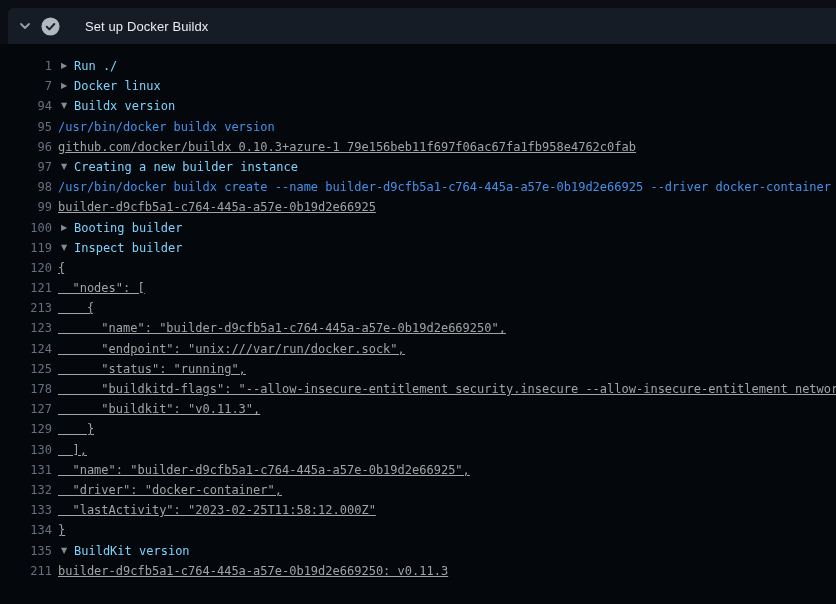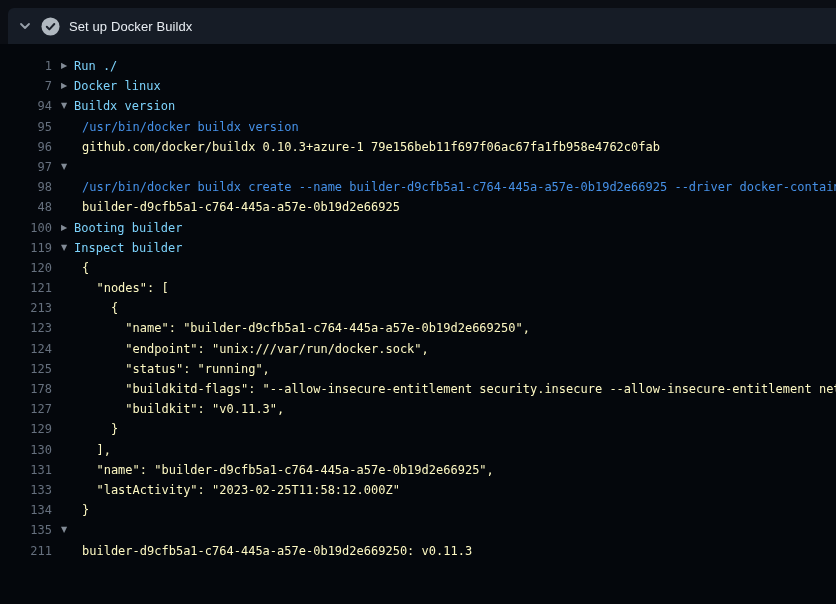--- a/index.html
+++ b/index.html
@@ -16,21 +16,21 @@
     height: 36px;
     background: #161c26;
     border-radius: 6px 0 0 0;
     display: flex;
     align-items: center;
     cursor: pointer;
   }
   .chev { margin-left: 10px; width: 14px; height: 14px; display: flex; align-items: center; justify-content: center; }
   .status { margin-left: 8px; width: 20px; height: 20px; display: flex; align-items: center; justify-content: center; }
   .step-title {
-    margin-left: 9px;
+    margin-left: 25px;
     font-size: 13px;
     font-weight: 500;
     color: #e8edf2;
     letter-spacing: 0.1px;
   }
 
   
   .log {
     background: #04070c;
     height: 560px;
@@ -56,24 +56,24 @@
   }
   .arrow {
     flex: 0 0 13px;
     margin-left: 9px;
     font-family: "DejaVu Sans", sans-serif;
     font-size: 8px;
     color: #828b96;
     line-height: 20.2px;
     cursor: pointer;
   }
-  .row.plain .text { margin-left: 30px; }
+  .row.plain .text { margin-left: 6px; }
   .t-group { color: #7dd3fc; }
   .t-cmd   { color: #4691e8; }
-  .t-out   { color: #fef9c3; }
+  .t-out   { color: #a3a3a3; text-decoration: underline; }
 </style>
 </head>
 <body>
 
 <div class="page">
 
   <div class="step-header">
     <span class="chev">
       <svg width="14" height="14" viewBox="0 0 14 14">
         <path d="M3 5 L7 9 L11 5" fill="none" stroke="#99a1ab" stroke-width="1.8" stroke-linecap="round" stroke-linejoin="round"></path>
@@ -110,28 +110,29 @@
     <span class="text t-cmd">/usr/bin/docker buildx version</span>
   </div>
       <div class="row plain">
     <span class="num">96</span>
     
     <span class="text t-out">github.com/docker/buildx 0.10.3+azure-1 79e156beb11f697f06ac67fa1fb958e4762c0fab</span>
   </div>
       <div class="row group">
     <span class="num">97</span>
     <span class="arrow">▼</span>
+    <span class="text t-group">Creating a new builder instance</span>
   </div>
       <div class="row plain">
     <span class="num">98</span>
     
     <span class="text t-cmd">/usr/bin/docker buildx create --name builder-d9cfb5a1-c764-445a-a57e-0b19d2e66925 --driver docker-container</span>
   </div>
       <div class="row plain">
-    <span class="num">48</span>
+    <span class="num">99</span>
     
     <span class="text t-out">builder-d9cfb5a1-c764-445a-a57e-0b19d2e66925</span>
   </div>
       <div class="row group">
     <span class="num">100</span>
     <span class="arrow">▶</span>
     <span class="text t-group">Booting builder</span>
   </div>
       <div class="row group">
     <span class="num">119</span>
@@ -187,32 +188,38 @@
     <span class="num">130</span>
     
     <span class="text t-out">  ],</span>
   </div>
       <div class="row plain">
     <span class="num">131</span>
     
     <span class="text t-out">  "name": "builder-d9cfb5a1-c764-445a-a57e-0b19d2e66925",</span>
   </div>
       <div class="row plain">
+    <span class="num">132</span>
+    
+    <span class="text t-out">  "driver": "docker-container",</span>
+  </div>
+      <div class="row plain">
     <span class="num">133</span>
     
     <span class="text t-out">  "lastActivity": "2023-02-25T11:58:12.000Z"</span>
   </div>
       <div class="row plain">
     <span class="num">134</span>
     
     <span class="text t-out">}</span>
   </div>
       <div class="row group">
     <span class="num">135</span>
     <span class="arrow">▼</span>
+    <span class="text t-group">BuildKit version</span>
   </div>
       <div class="row plain">
     <span class="num">211</span>
     
     <span class="text t-out">builder-d9cfb5a1-c764-445a-a57e-0b19d2e669250: v0.11.3</span>
   </div>
     </div>
 
 </div>
 

